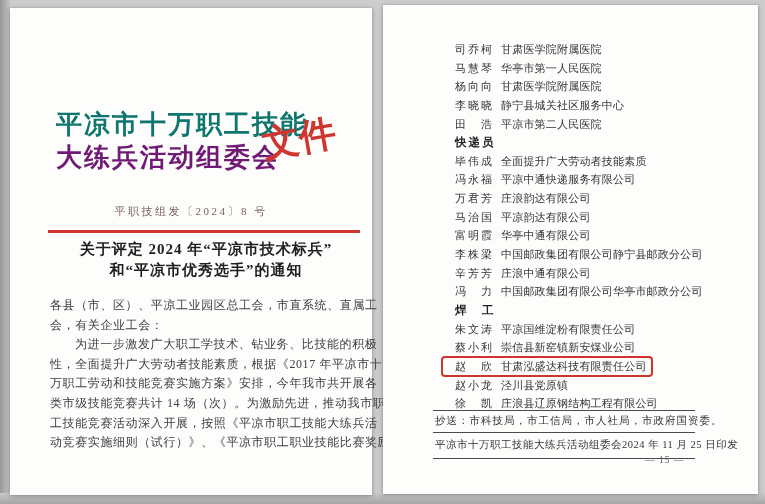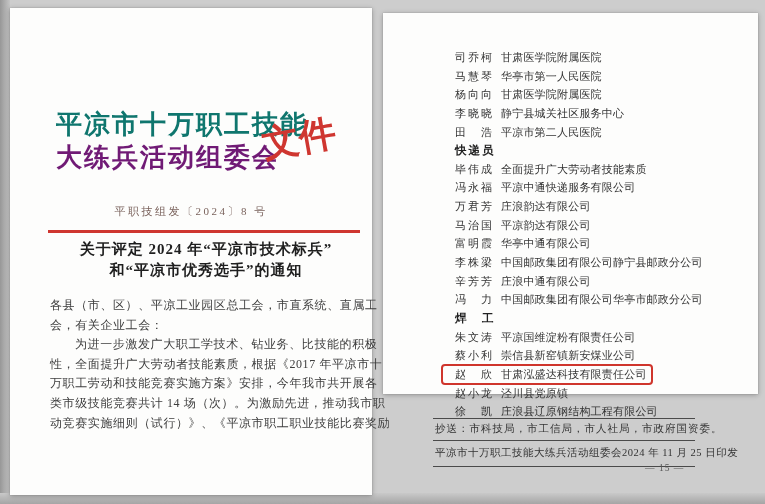--- a/index.html
+++ b/index.html
@@ -16,21 +16,21 @@
   .canvas .edge-bottom {
     position:absolute; left:0; bottom:0; width:100%; height:11px;
     background:linear-gradient(0deg,#a5a5a5,#c9c9c9); z-index:0;
   }
   .page {
     position:absolute; background:#fdfdfc;
     box-shadow:0 1px 5px rgba(0,0,0,.28), 0 0 1px rgba(0,0,0,.25);
     z-index:1;
   }
   .page.left  { left:10px; top:8px;  width:362px; height:487px; }
-  .page.right { left:383px; top:13px; width:375px; height:381px; }
+  .page.right { left:383px; top:5px; width:375px; height:489px; }
 
   
   .org-line {
     position:absolute; left:46px; white-space:nowrap;
     font-size:26px; font-weight:bold; letter-spacing:2px; line-height:1;
   }
   .org-line.l1 { top:104px; }
   .org-line.l2 { top:137px; }
   .doc-type {
     position:absolute; left:252px; top:112px;
@@ -102,20 +102,21 @@
     <div class="red-rule red-bg" style="background: rgb(207, 54, 48);"></div>
     <div class="doc-title t1">关于评定 2024 年“平凉市技术标兵”</div>
     <div class="doc-title t2">和“平凉市优秀选手”的通知</div>
     <div class="body-block">
         <div class="body-line">各县（市、区）、平凉工业园区总工会，市直系统、直属工</div>
         <div class="body-line">会，有关企业工会：</div>
         <div class="body-line indent">为进一步激发广大职工学技术、钻业务、比技能的积极</div>
         <div class="body-line">性，全面提升广大劳动者技能素质，根据《2017 年平凉市十</div>
         <div class="body-line">万职工劳动和技能竞赛实施方案》安排，今年我市共开展各</div>
         <div class="body-line">类市级技能竞赛共计 14 场（次）。为激励先进，推动我市职</div>
+        <div class="body-line">工技能竞赛活动深入开展，按照《平凉市职工技能大练兵活</div>
         <div class="body-line">动竞赛实施细则（试行）》、《平凉市职工职业技能比赛奖励</div>
       </div>
   </div>
 
   <div class="page right">
     <div class="rows">
         <div class="row"><span class="name">司乔柯</span><span class="org">甘肃医学院附属医院</span></div>
         <div class="row"><span class="name">马慧琴</span><span class="org">华亭市第一人民医院</span></div>
         <div class="row"><span class="name">杨向向</span><span class="org">甘肃医学院附属医院</span></div>
         <div class="row"><span class="name">李晓晓</span><span class="org">静宁县城关社区服务中心</span></div>

